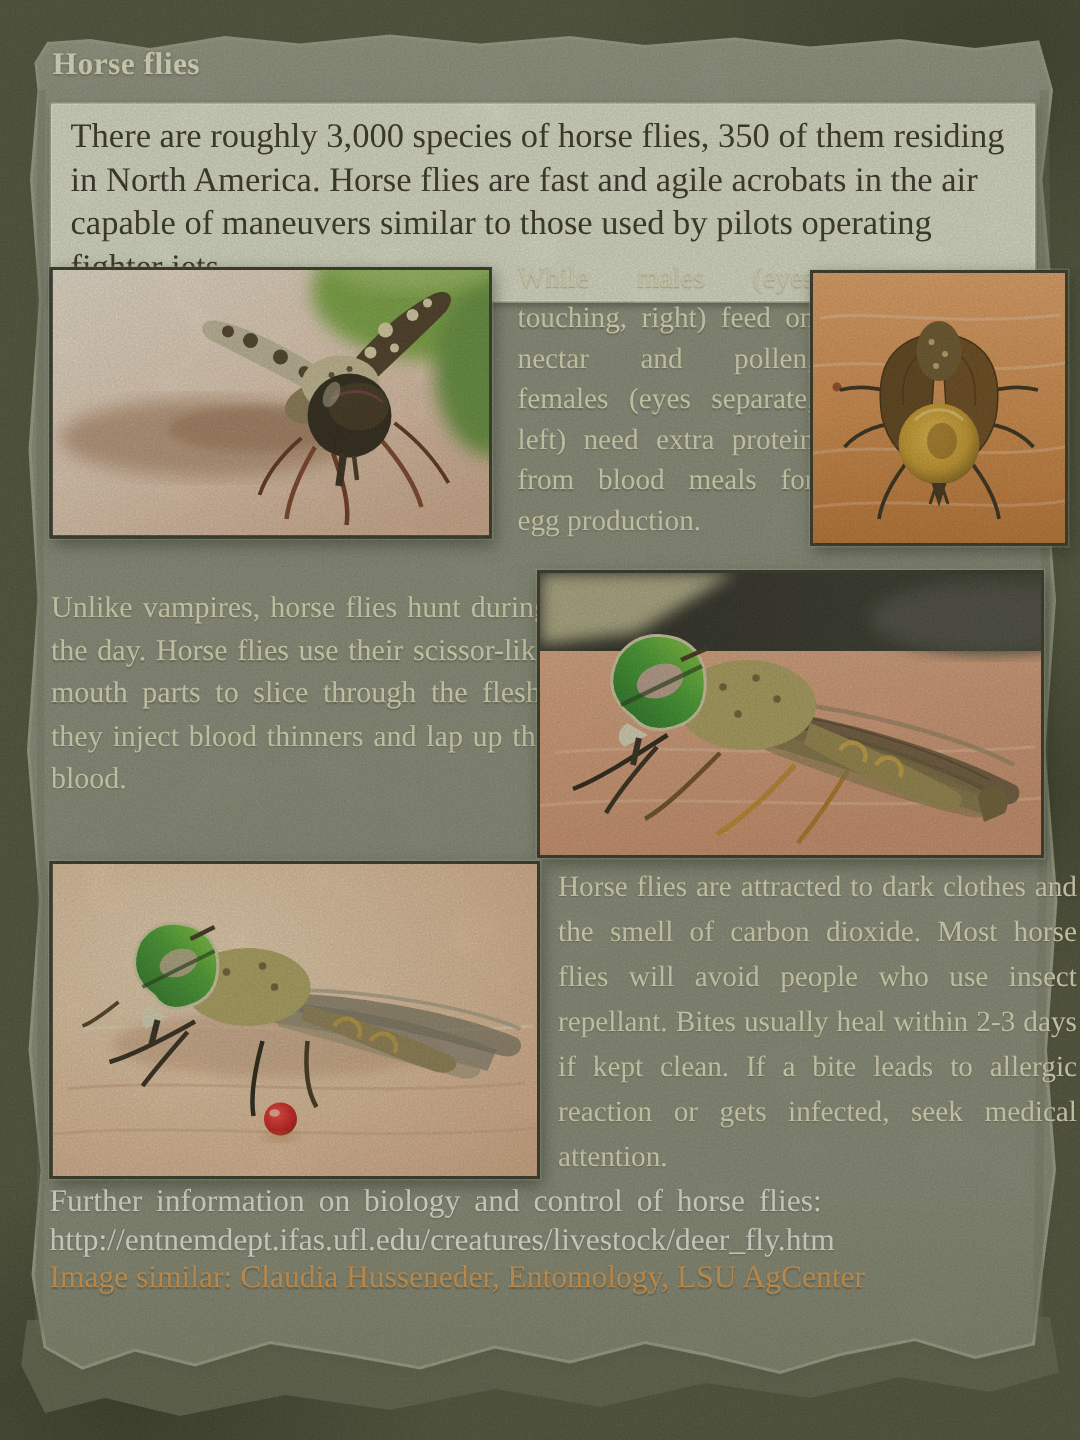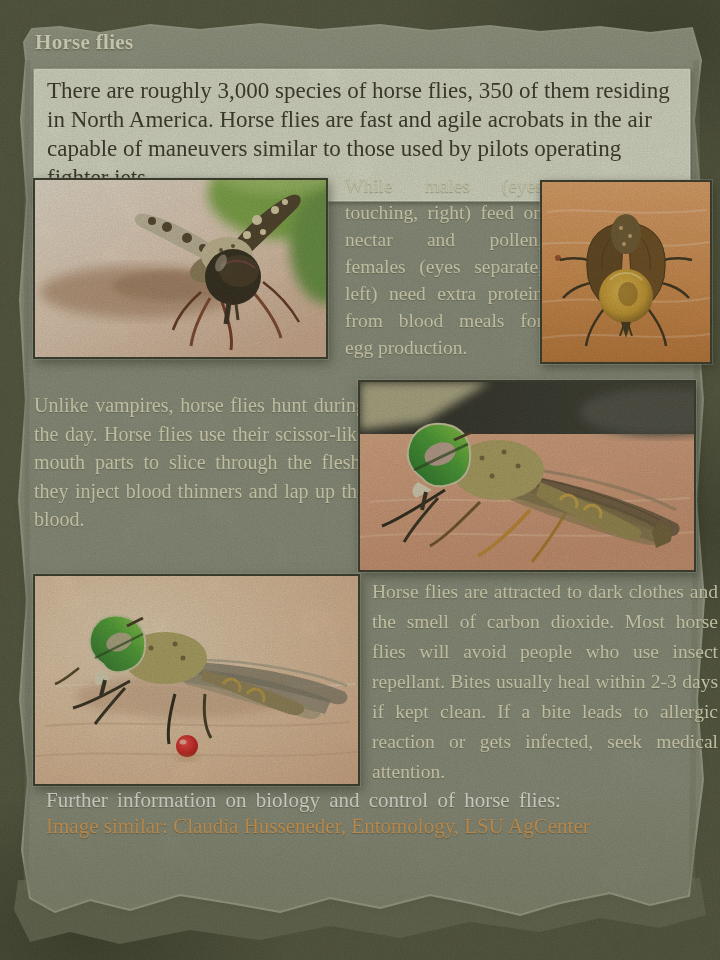--- a/index.html
+++ b/index.html
@@ -38,21 +38,21 @@
   .photo{
     position:absolute;z-index:3;border:2px solid #2e3022;background:#111;
     box-shadow:0 0 0 1px rgba(195,200,175,.28), 2px 4px 10px rgba(22,25,12,.5);
   }
   .photo svg{display:block;width:100%;height:100%;}
   .photo1{left:33px;top:178px;width:291px;height:177px;}
   .photo2{left:540px;top:180px;width:168px;height:180px;}
   .photo3{left:358px;top:380px;width:334px;height:188px;}
   .photo4{left:33px;top:574px;width:323px;height:208px;}
   .footer{
-    position:absolute;left:46px;top:788px;width:672px;z-index:3;
+    position:absolute;left:33px;top:788px;width:672px;z-index:3;
     font-size:21px;line-height:25.5px;color:#f3f3ec;
     text-shadow:0 1px 1px rgba(40,42,26,.4);
   }
   .footer .heading{word-spacing:4px;}
   .footer .link{cursor:pointer;}
   .footer .credit{color:#e19c4d;}
 </style>
 </head>
 <body>
 
@@ -298,20 +298,21 @@
       <circle cx="152" cy="170" r="11" fill="url(#p4blood)"></circle>
       <ellipse cx="148" cy="166" rx="3.5" ry="2.5" fill="#ffb9a6" opacity="0.9"></ellipse>
       <ellipse cx="152" cy="182" rx="12" ry="3" fill="#b5713c" opacity="0.5" filter="url(#p4b)"></ellipse>
     </svg>
   </div>
 
   <div class="coltext row3-text">Horse flies are attracted to dark clothes and the smell of carbon dioxide. Most horse flies will avoid people who use insect repellant. Bites usually heal within 2-3 days if kept clean. If a bite leads to allergic reaction or gets infected, seek medical attention.</div>
 
   <div class="footer">
     <div class="heading">Further information on biology and control of horse flies:</div>
+    <div class="link">http://entnemdept.ifas.ufl.edu/creatures/livestock/deer_fly.htm</div>
     <div class="credit">Image similar: Claudia Husseneder, Entomology, LSU AgCenter</div>
   </div>
 
   <svg class="layer z10" width="720" height="960" viewBox="0 0 720 960" aria-hidden="true">
     <defs>
       <filter id="grain">
           <feTurbulence type="fractalNoise" baseFrequency="0.8" numOctaves="2" seed="7"></feTurbulence>
         <feColorMatrix type="matrix" values="0 0 0 0 0  0 0 0 0 0  0 0 0 0 0  0.55 0.55 0.55 0 0"></feColorMatrix>
         </filter>
       <filter id="grainlight">

